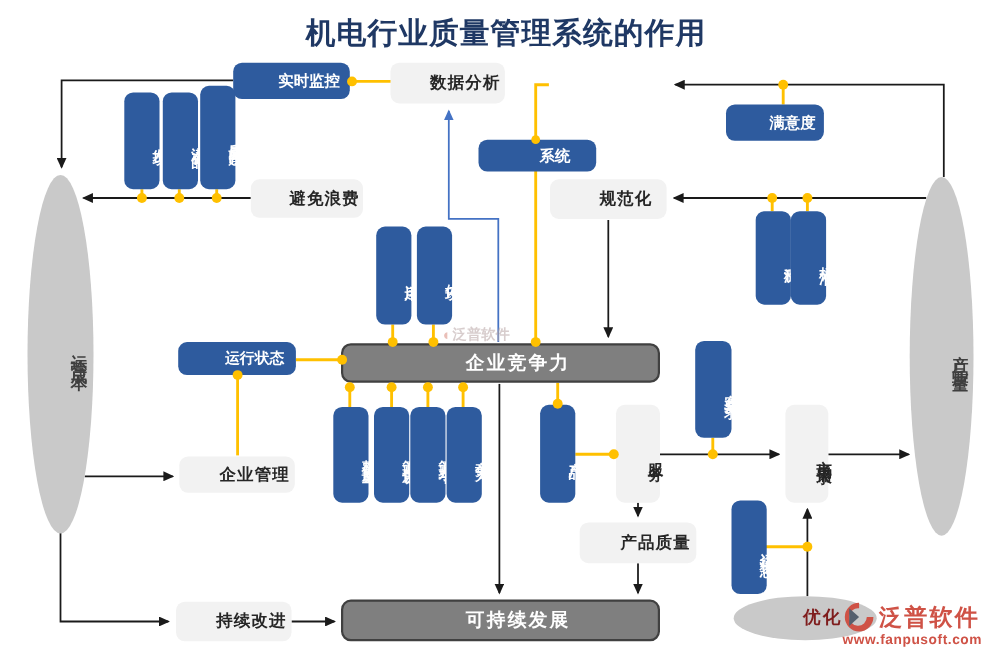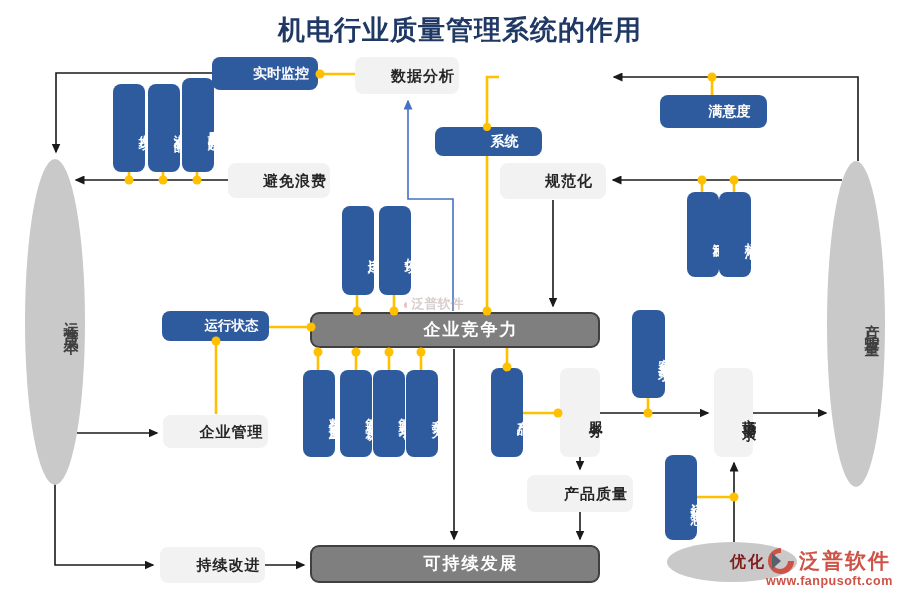--- a/index.html
+++ b/index.html
@@ -89,21 +89,21 @@
     </g>
   </svg>
 
   <div class="watermark">
     <span class="wm-ic">◖</span>
     <span>泛普软件</span>
   </div>
 
   <div class="node blue" style="left:212px;top:57px;width:106px;height:33px">实时监控</div>
   <div class="node gray" style="left:355px;top:57px;width:104px;height:37px">数据分析</div>
-  <div class="node blue" style="left:660px;top:95px;width:107px;height:33px">满意度</div>
+  <div class="node blue" style="left:660px;top:95px;width:89px;height:33px">满意度</div>
 
   <div class="node blue vert" style="left:113px;top:84px;width:30px;height:88px">发现</div>
   <div class="node blue vert" style="left:148px;top:84px;width:30px;height:88px">潜在的</div>
   <div class="node blue vert" style="left:182px;top:78px;width:30px;height:94px">质量问题</div>
 
   <div class="node gray" style="left:228px;top:163px;width:102px;height:35px">避免浪费</div>
   <div class="node gray" style="left:500px;top:163px;width:106px;height:36px">规范化</div>
   <div class="node blue" style="left:435px;top:127px;width:107px;height:29px">系统</div>
 
   <div class="node blue vert" style="left:687px;top:192px;width:31px;height:85px">流程</div>

